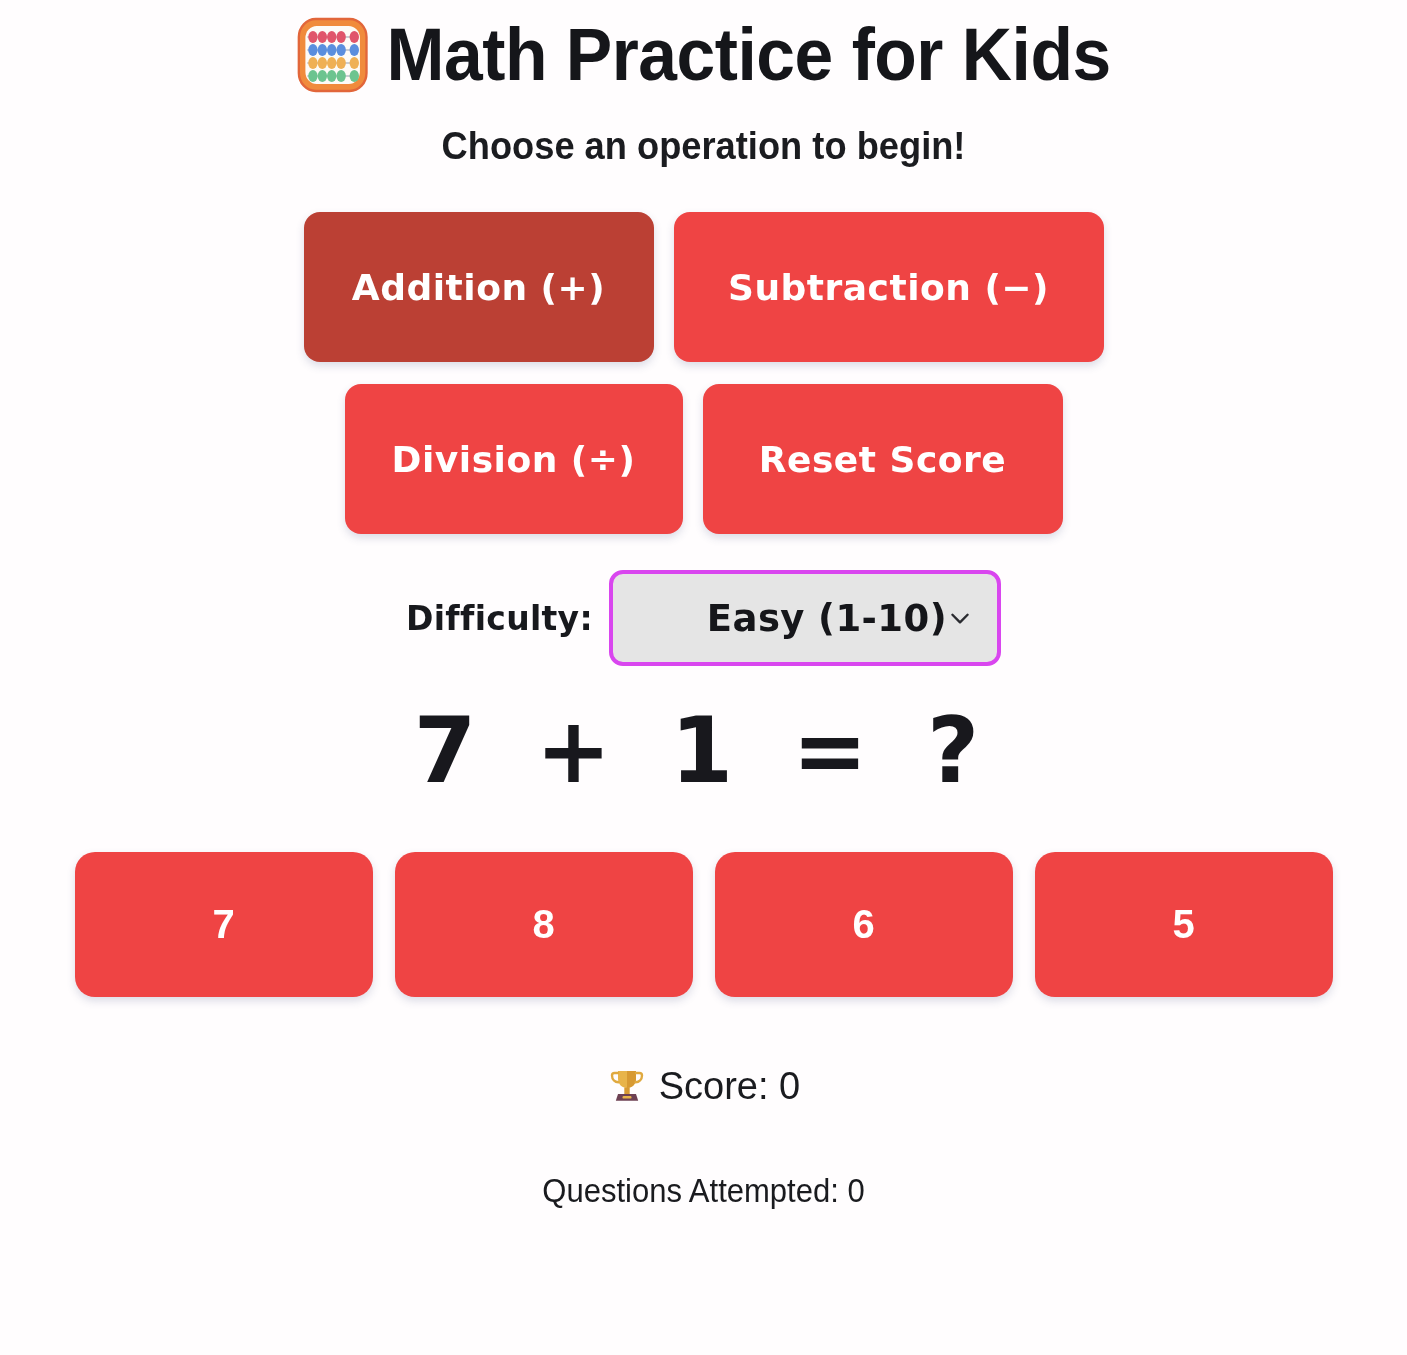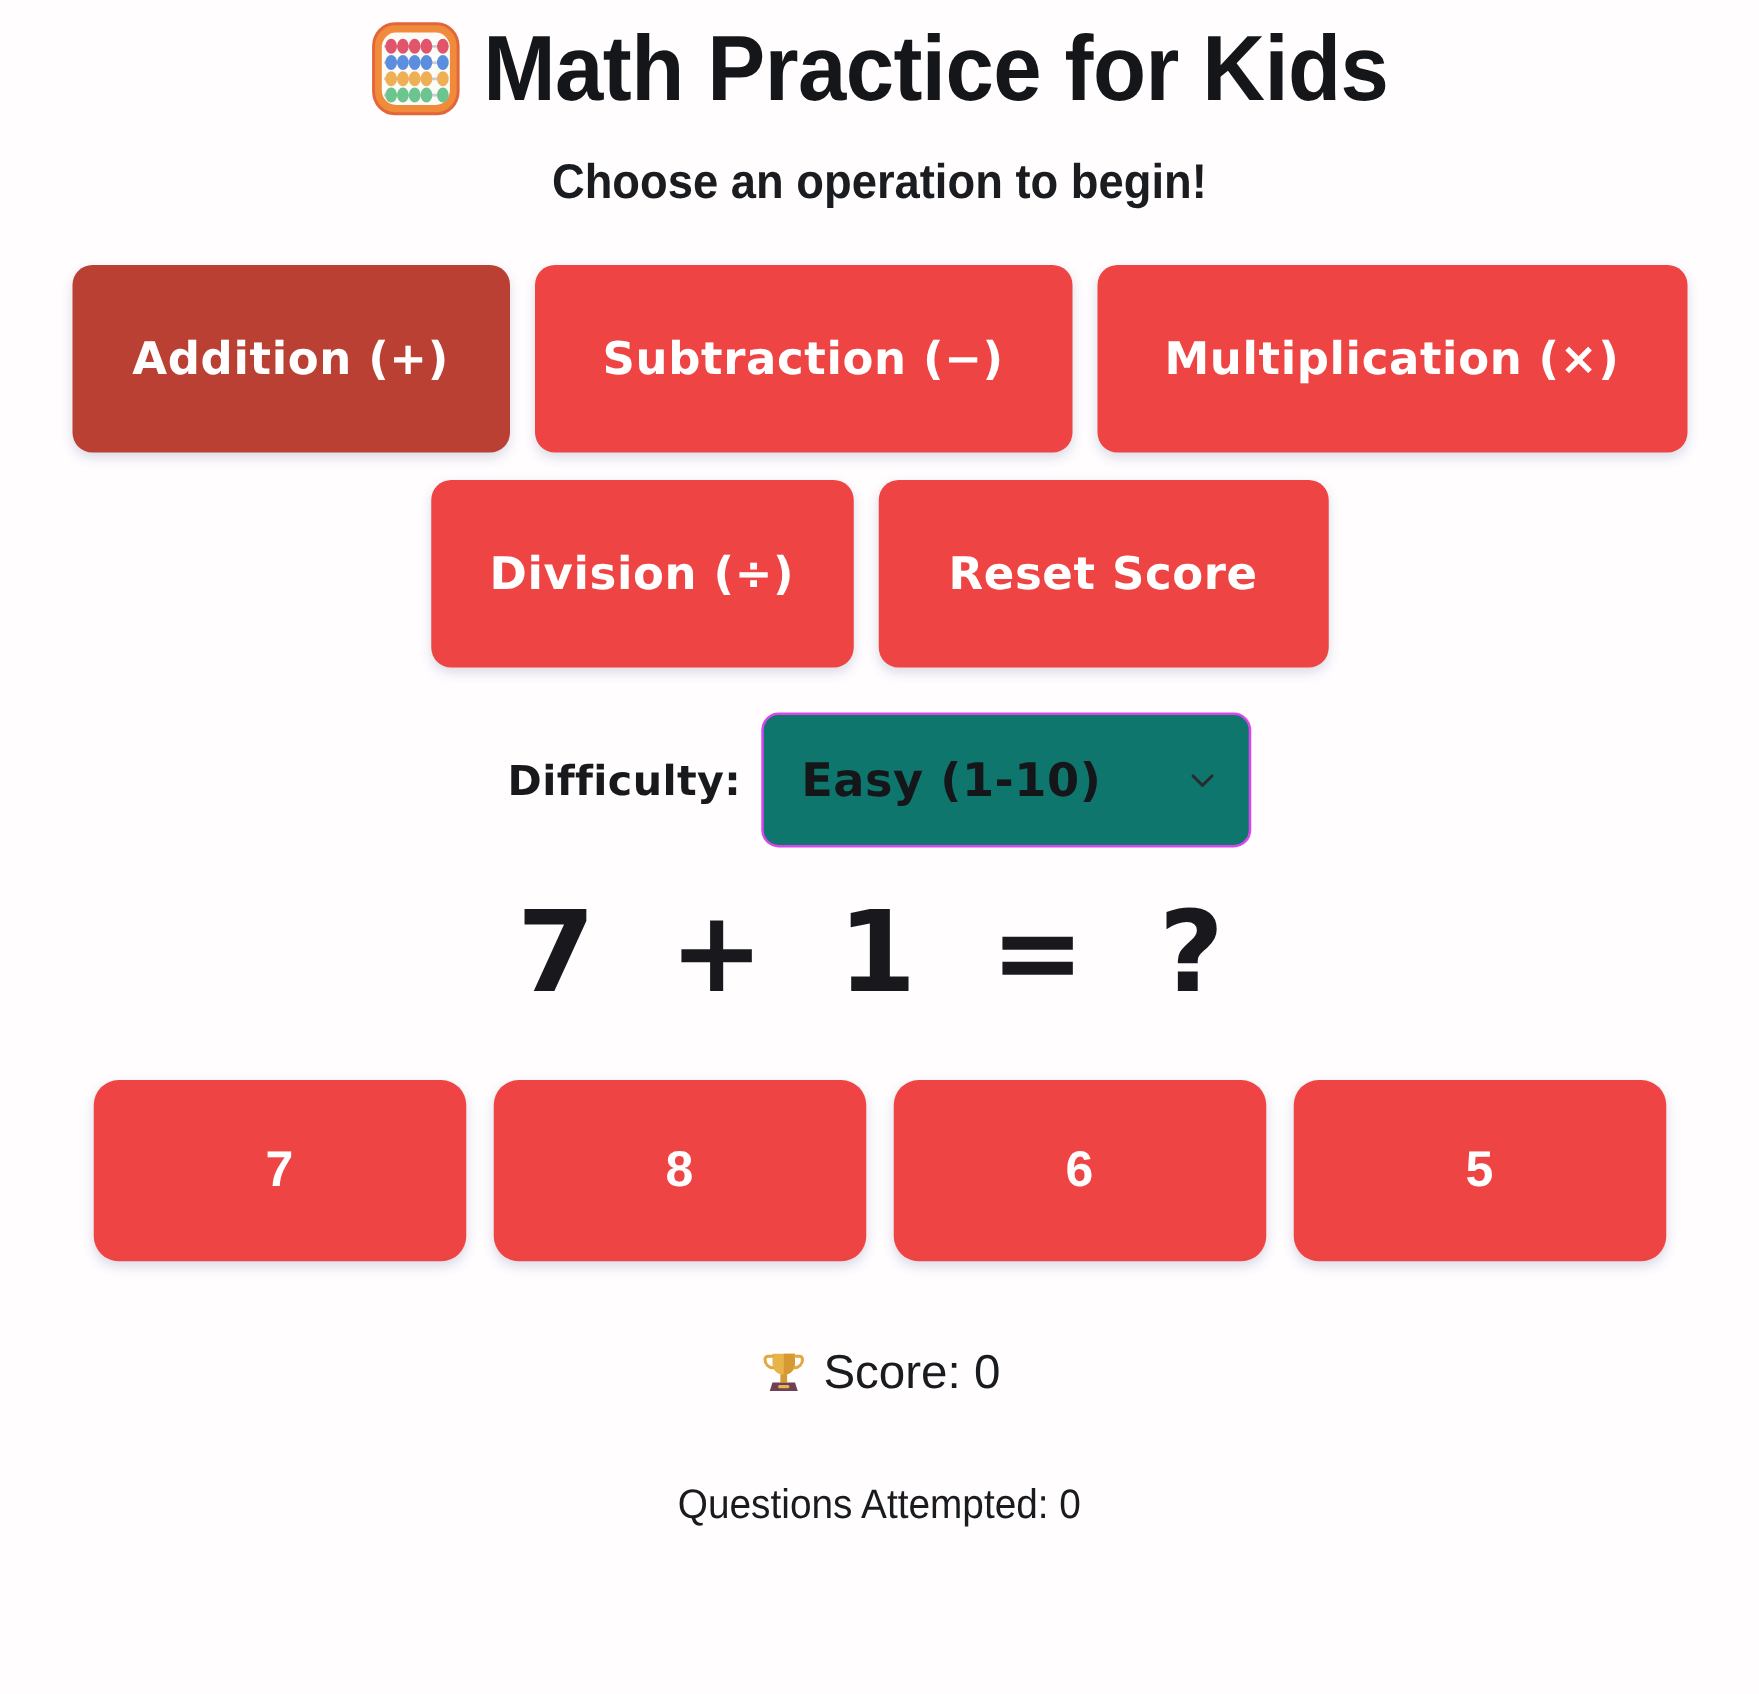--- a/index.html
+++ b/index.html
@@ -95,35 +95,36 @@
     background: #bb4034;
   }
 
   
   .difficulty-row {
     display: flex;
     align-items: center;
     justify-content: center;
     gap: 16px;
     margin-top: 36px;
+    text-align: right;
   }
   .difficulty-label {
     font-family: "DejaVu Sans", sans-serif;
     font-weight: bold;
     font-size: 33px;
     color: #18191d;
     letter-spacing: 0.3px;
   }
   .difficulty-select {
     position: relative;
     width: 392px;
-    height: 108px;
-    border: 2px solid #d946ef;
+    height: 96px;
+    border: 4px solid #d946ef;
     border-radius: 14px;
-    background: #0f766e;
+    background: #e5e5e5;
     display: flex;
     align-items: center;
     box-sizing: border-box;
     padding: 0 24px 0 30px;
     cursor: pointer;
   }
   .difficulty-value {
     font-family: "DejaVu Sans", sans-serif;
     font-weight: bold;
     font-size: 37px;
@@ -246,21 +247,20 @@
       </svg>
     </span>
     <span>Math Practice for Kids</span>
   </h1>
   <p class="subtitle">Choose an operation to begin!</p>
 </div>
 
 <div class="op-row">
   <button class="btn btn-op active w-add">Addition (+)</button>
   <button class="btn btn-op w-sub">Subtraction (−)</button>
-  <button class="btn btn-op w-mul">Multiplication (×)</button>
 </div>
 
 <div class="op-row second">
   <button class="btn btn-op w-div">Division (÷)</button>
   <button class="btn btn-op w-reset">Reset Score</button>
 </div>
 
 <div class="difficulty-row">
   <span class="difficulty-label">Difficulty:</span>
   <div class="difficulty-select">

